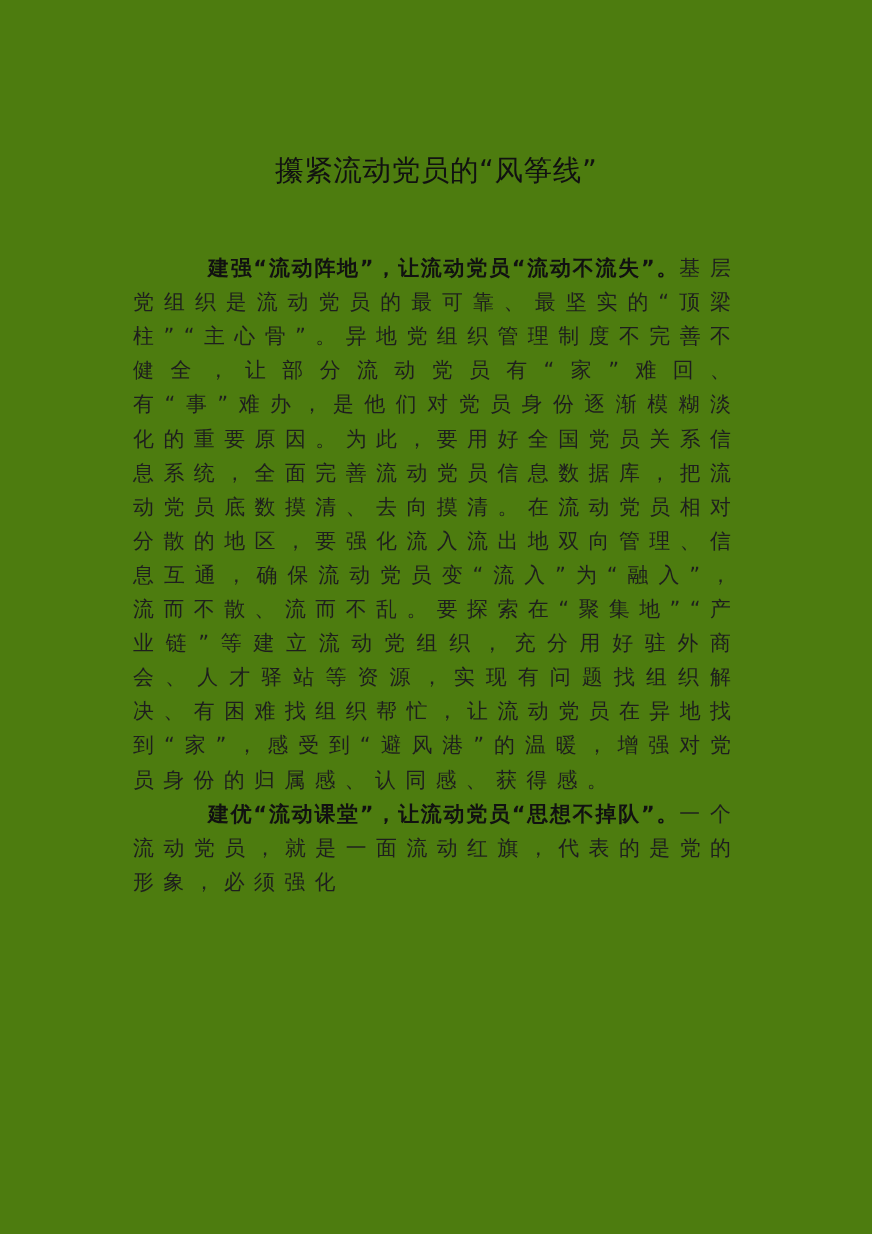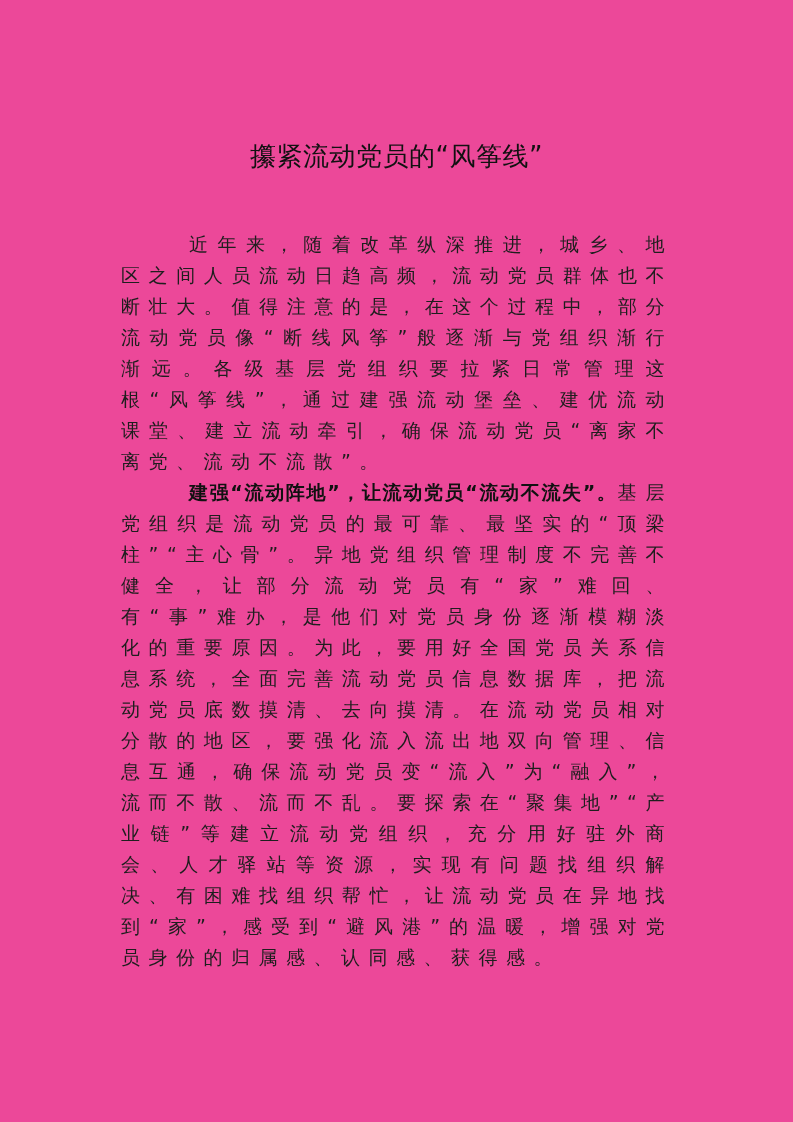--- a/index.html
+++ b/index.html
@@ -14,21 +14,21 @@
       overflow: hidden;
       font-family: "DejaVu Serif", "Liberation Serif", serif;
       color: #1a1a1a;
     }
     .page {
       position: absolute;
       left: 0;
       top: 0;
       width: 793px;
       height: 1122px;
-      background: #ec4899;
+      background: #4d7c0f;
     }
     .title {
       position: absolute;
       left: 0;
       top: 139px;
       width: 793px;
       text-align: center;
       font-family: "DejaVu Sans", "Liberation Sans", sans-serif;
       font-size: 26px;
       line-height: 34px;
@@ -64,19 +64,19 @@
     }
   </style>
 </head>
 <body>
 
 <div class="page">
   <h1 class="title">攥紧流动党员的“风筝线”</h1>
 
   <div class="body-text">
     <p class="para">
-      <span class="lead"></span><span>近年来，随着改革纵深推进，城乡、地区之间人员流动日趋高频，流动党员群体也不断壮大。值得注意的是，在这个过程中，部分流动党员像“断线风筝”般逐渐与党组织渐行渐远。各级基层党组织要拉紧日常管理这根“风筝线”，通过建强流动堡垒、建优流动课堂、建立流动牵引，确保流动党员“离家不离党、流动不流散”。</span>
+      <span class="lead">建强“流动阵地”，让流动党员“流动不流失”。</span><span>基层党组织是流动党员的最可靠、最坚实的“顶梁柱”“主心骨”。异地党组织管理制度不完善不健全，让部分流动党员有“家”难回、有“事”难办，是他们对党员身份逐渐模糊淡化的重要原因。为此，要用好全国党员关系信息系统，全面完善流动党员信息数据库，把流动党员底数摸清、去向摸清。在流动党员相对分散的地区，要强化流入流出地双向管理、信息互通，确保流动党员变“流入”为“融入”，流而不散、流而不乱。要探索在“聚集地”“产业链”等建立流动党组织，充分用好驻外商会、人才驿站等资源，实现有问题找组织解决、有困难找组织帮忙，让流动党员在异地找到“家”，感受到“避风港”的温暖，增强对党员身份的归属感、认同感、获得感。</span>
     </p>
     <p class="para">
-      <span class="lead">建强“流动阵地”，让流动党员“流动不流失”。</span><span>基层党组织是流动党员的最可靠、最坚实的“顶梁柱”“主心骨”。异地党组织管理制度不完善不健全，让部分流动党员有“家”难回、有“事”难办，是他们对党员身份逐渐模糊淡化的重要原因。为此，要用好全国党员关系信息系统，全面完善流动党员信息数据库，把流动党员底数摸清、去向摸清。在流动党员相对分散的地区，要强化流入流出地双向管理、信息互通，确保流动党员变“流入”为“融入”，流而不散、流而不乱。要探索在“聚集地”“产业链”等建立流动党组织，充分用好驻外商会、人才驿站等资源，实现有问题找组织解决、有困难找组织帮忙，让流动党员在异地找到“家”，感受到“避风港”的温暖，增强对党员身份的归属感、认同感、获得感。</span>
+      <span class="lead">建优“流动课堂”，让流动党员“思想不掉队”。</span><span>一个流动党员，就是一面流动红旗，代表的是党的形象，必须强化</span>
     </p>
   </div>
 </div>
 
 </body></html>

